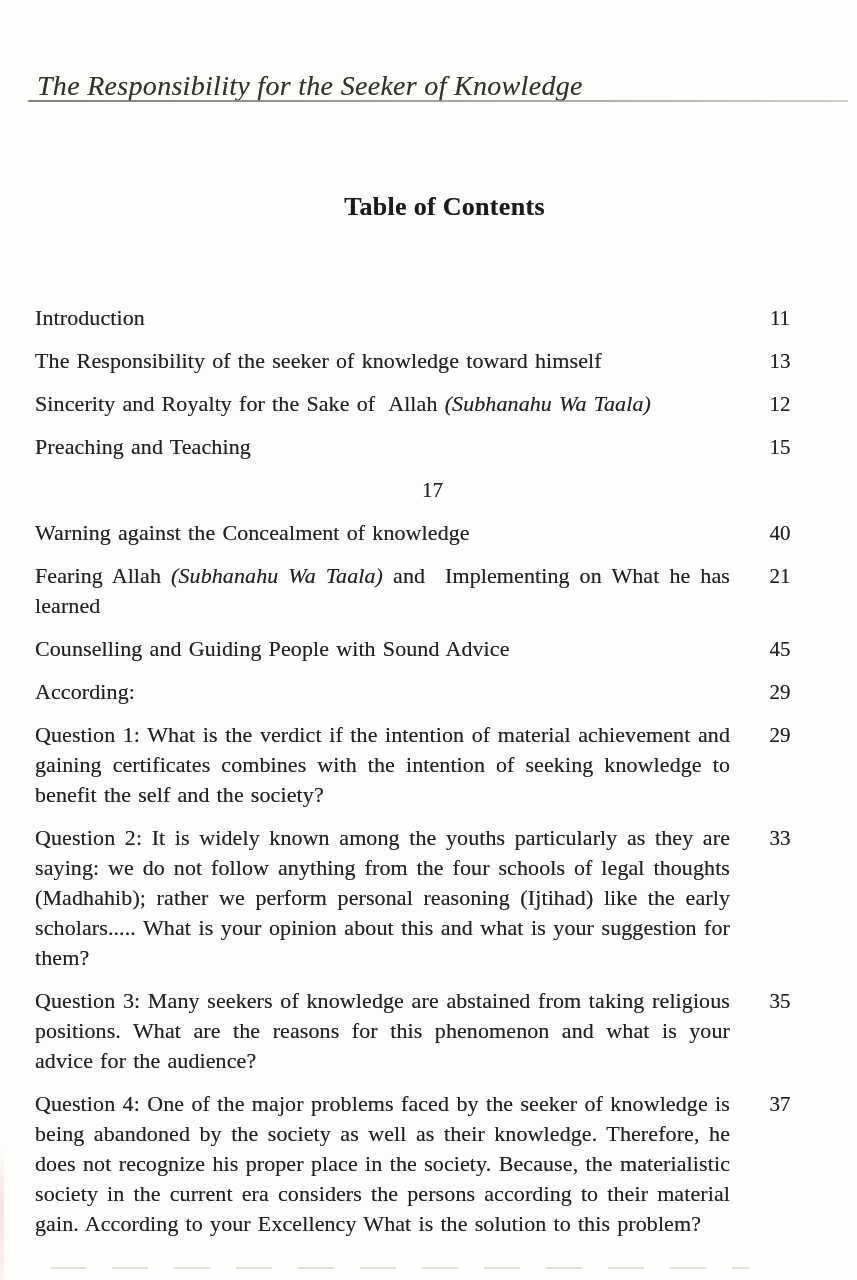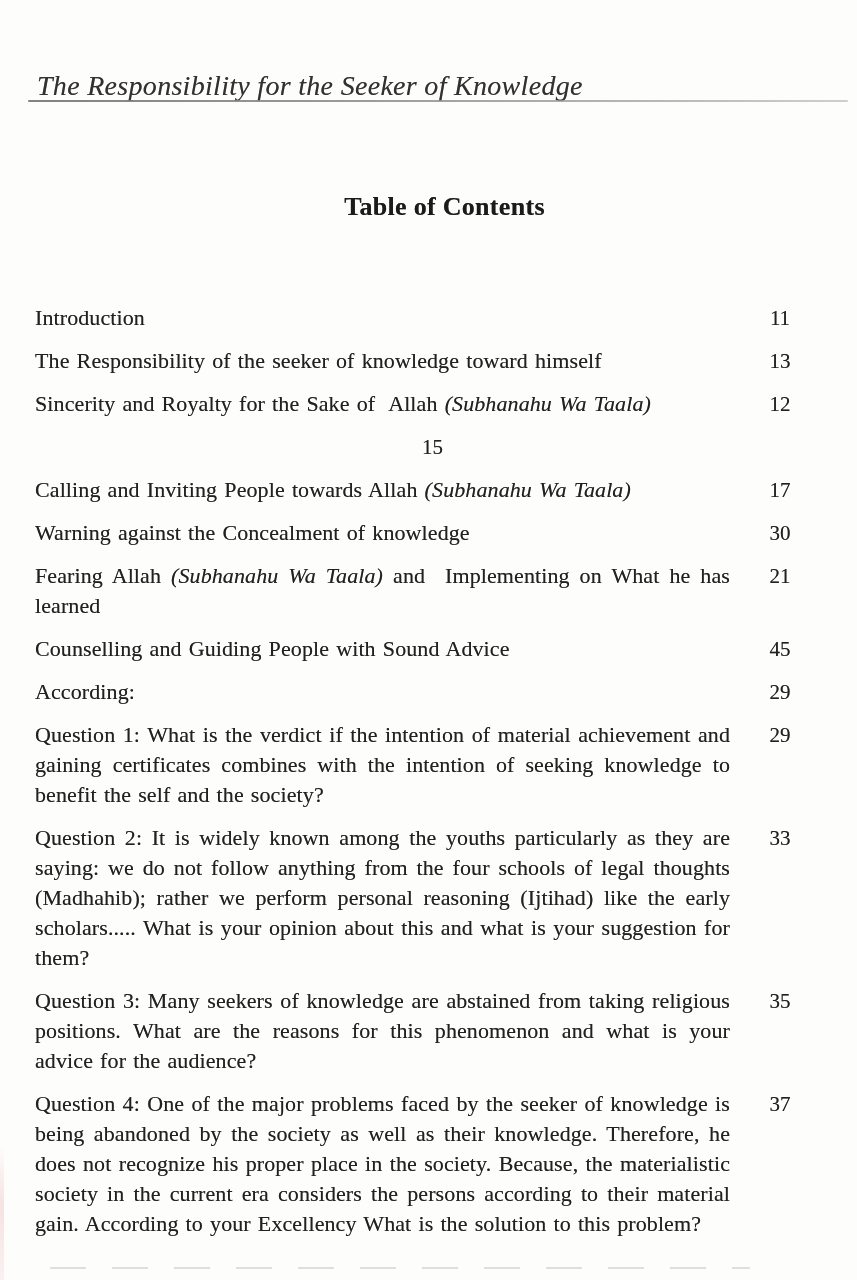--- a/index.html
+++ b/index.html
@@ -126,29 +126,29 @@
       </div>
       <div class="toc-row">
         <div class="toc-text"><span>The Responsibility of the seeker of knowledge toward himself</span></div>
         <div class="toc-page">13</div>
       </div>
       <div class="toc-row">
         <div class="toc-text"><span>Sincerity and Royalty for the Sake of&nbsp; Allah </span><i>(Subhanahu Wa Taala)</i></div>
         <div class="toc-page">12</div>
       </div>
       <div class="toc-row">
+        <div class="toc-text"><span>Preaching and Teaching</span></div>
         <div class="toc-page">15</div>
       </div>
       <div class="toc-row">
-        <div class="toc-text"><span>Calling and Inviting People towards Allah </span><i>(Subhanahu Wa Taala)</i></div>
         <div class="toc-page">17</div>
       </div>
       <div class="toc-row">
         <div class="toc-text"><span>Warning against the Concealment of knowledge</span></div>
-        <div class="toc-page">30</div>
+        <div class="toc-page">40</div>
       </div>
       <div class="toc-row">
         <div class="toc-text"><span>Fearing Allah </span><i>(Subhanahu Wa Taala)</i><span> and&nbsp; Implementing on What he has learned</span></div>
         <div class="toc-page">21</div>
       </div>
       <div class="toc-row">
         <div class="toc-text"><span>Counselling and Guiding People with Sound Advice</span></div>
         <div class="toc-page">45</div>
       </div>
       <div class="toc-row">

